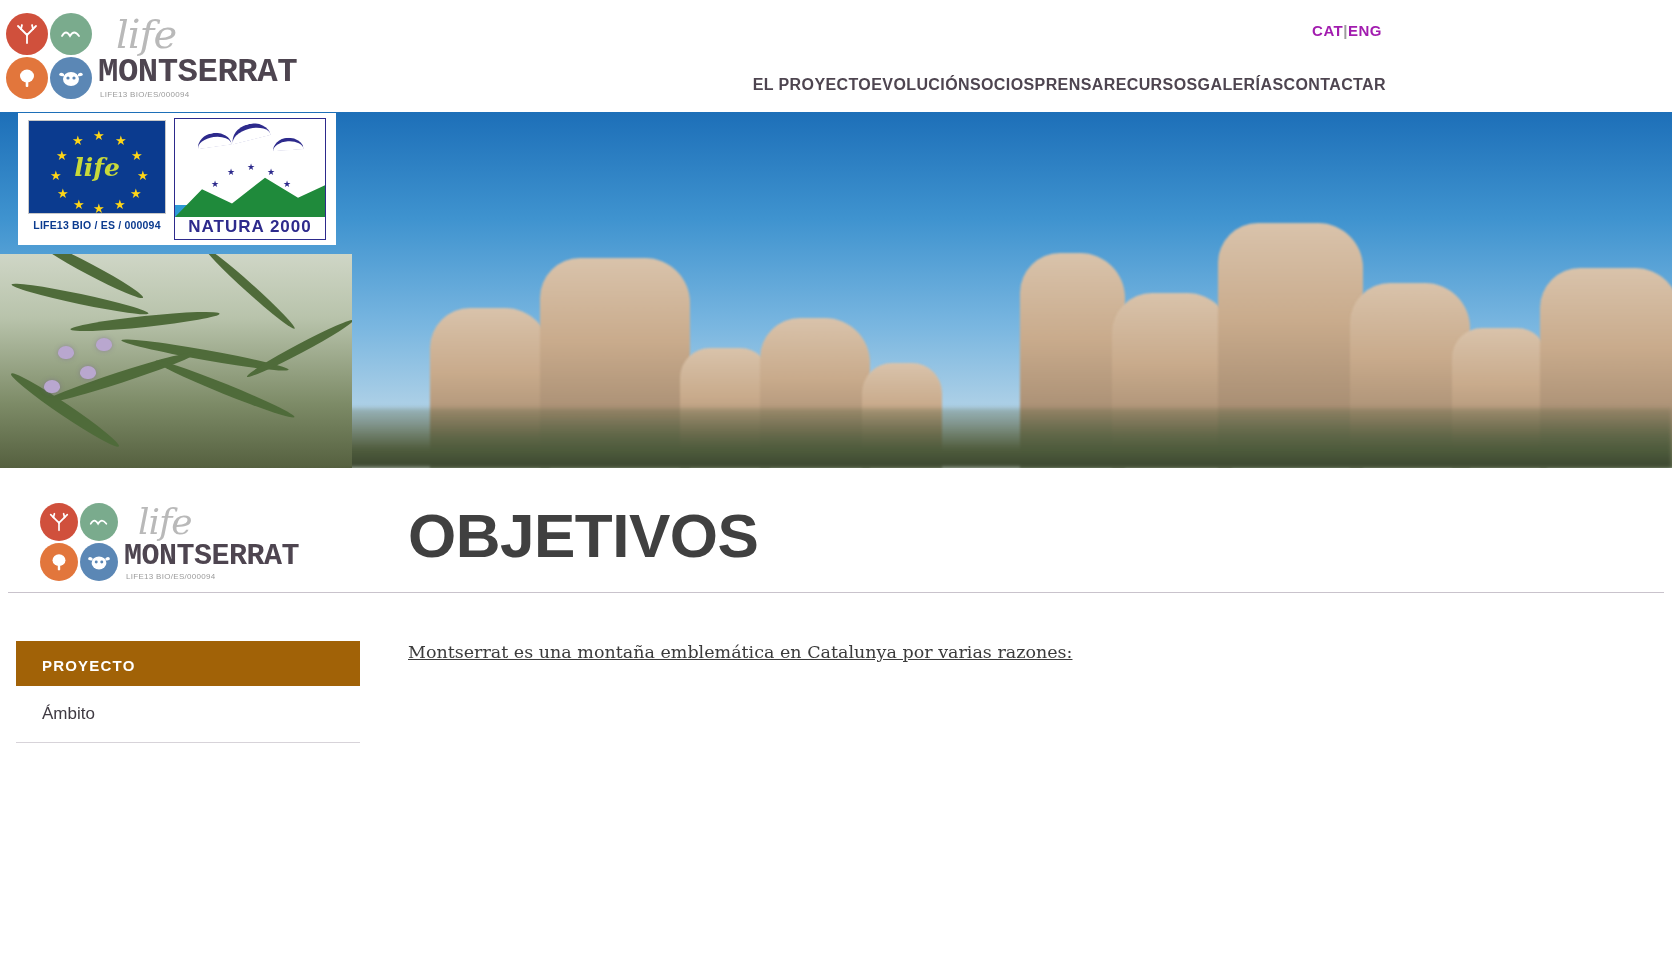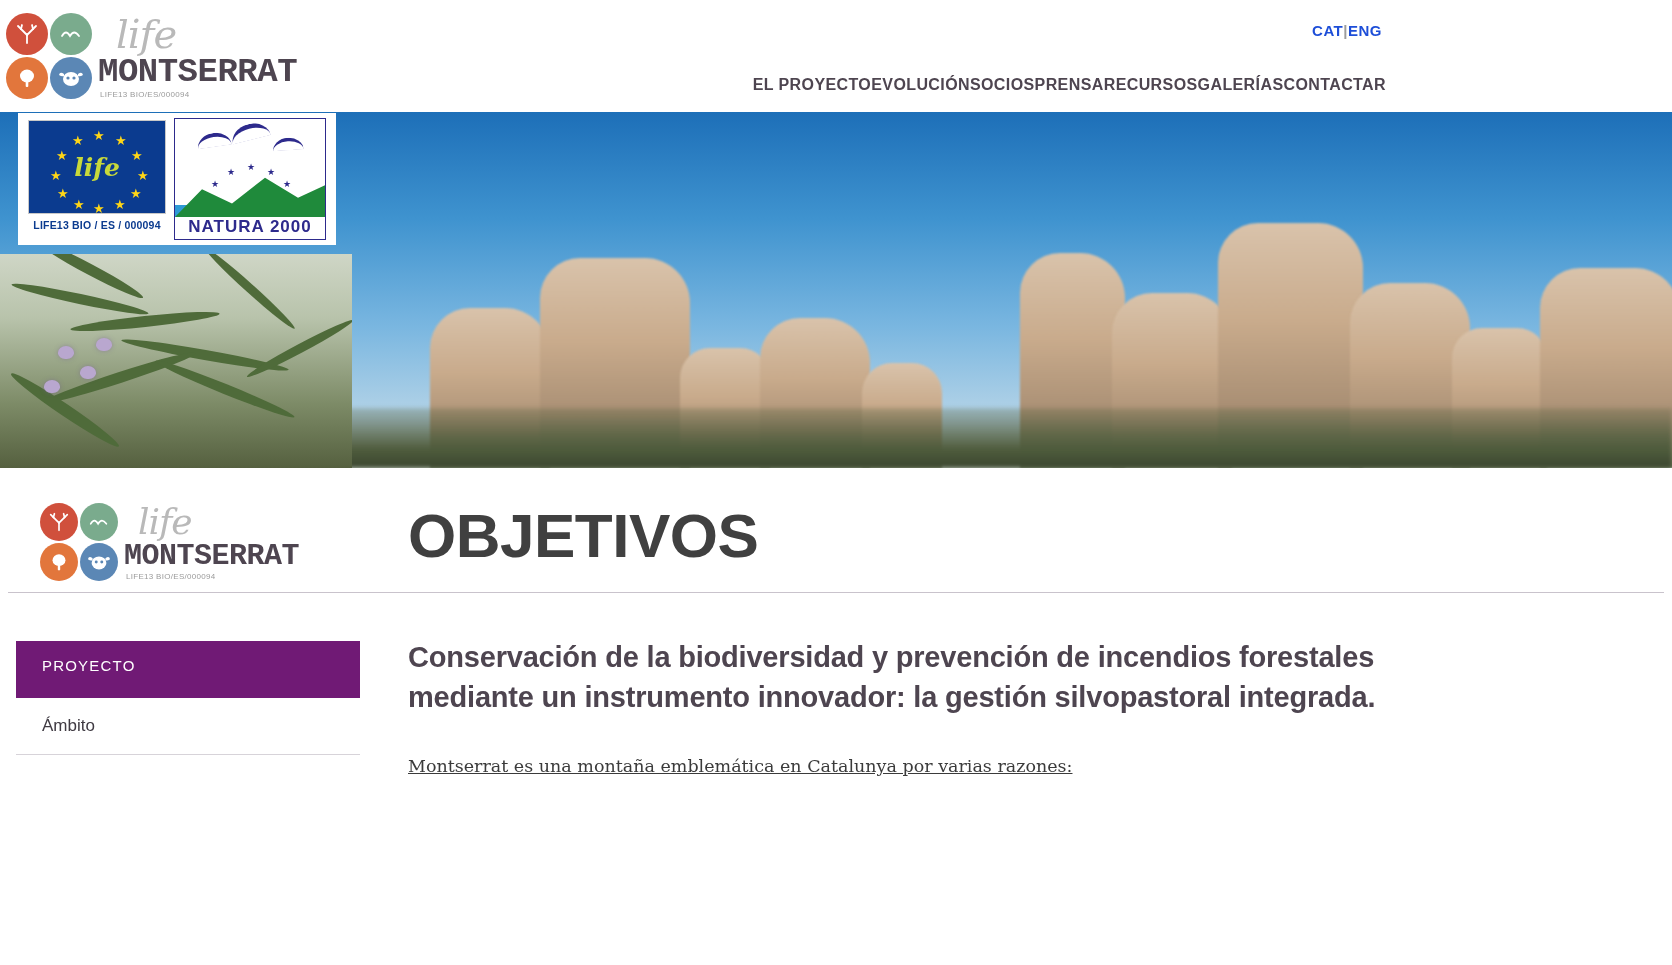--- a/index.html
+++ b/index.html
@@ -75,21 +75,21 @@
 
   .lang-bar {
     position: absolute;
     right: 290px; top: 22px;
     font-size: 15px;
     font-weight: bold;
     color: #4e4550;
     letter-spacing: 0.5px;
   }
   .lang-bar a {
-    color: #1d4ed8;
+    color: #a21caf;
     text-decoration: none;
   }
   .lang-sep { color: #9c9c9c; }
 
   .mainnav {
     position: absolute;
     right: 286px; top: 76px;
     display: flex;
     font-size: 16px;
     font-weight: bold;
@@ -284,26 +284,26 @@
   .body-cols {
     display: flex;
     padding: 0 8px;
   }
   .sidebar {
     width: 392px;
     padding: 48px 40px 0 8px;
     flex-shrink: 0;
   }
   .sidebar-header {
-    background: #701a75;
+    background: #a16207;
     color: #ffffff;
-    font-weight: normal;
+    font-weight: bold;
     font-size: 15px;
     letter-spacing: 1.2px;
-    padding: 16px 0 24px 26px;
+    padding: 16px 0 12px 26px;
   }
   .sidebar-item {
     font-size: 17px;
     color: #3f3a42;
     padding: 18px 0 18px 26px;
     border-bottom: 1px solid #d7d3d9;
     cursor: pointer;
   }
 
   .main {
@@ -529,17 +529,16 @@
     <h1 class="page-title">OBJETIVOS</h1>
   </div>
 
   <div class="body-cols">
     <aside class="sidebar">
       <div class="sidebar-header">PROYECTO</div>
       <div class="sidebar-item">Ámbito</div>
     </aside>
 
     <section class="main">
-      <h2 class="lead">Conservación de la biodiversidad y prevención de incendios forestales mediante un instrumento innovador: la gestión silvopastoral integrada.</h2>
       <a class="link-line" href="#">Montserrat es una montaña emblemática en Catalunya por varias razones:</a>
     </section>
   </div>
 </div>
 
 </body></html>

